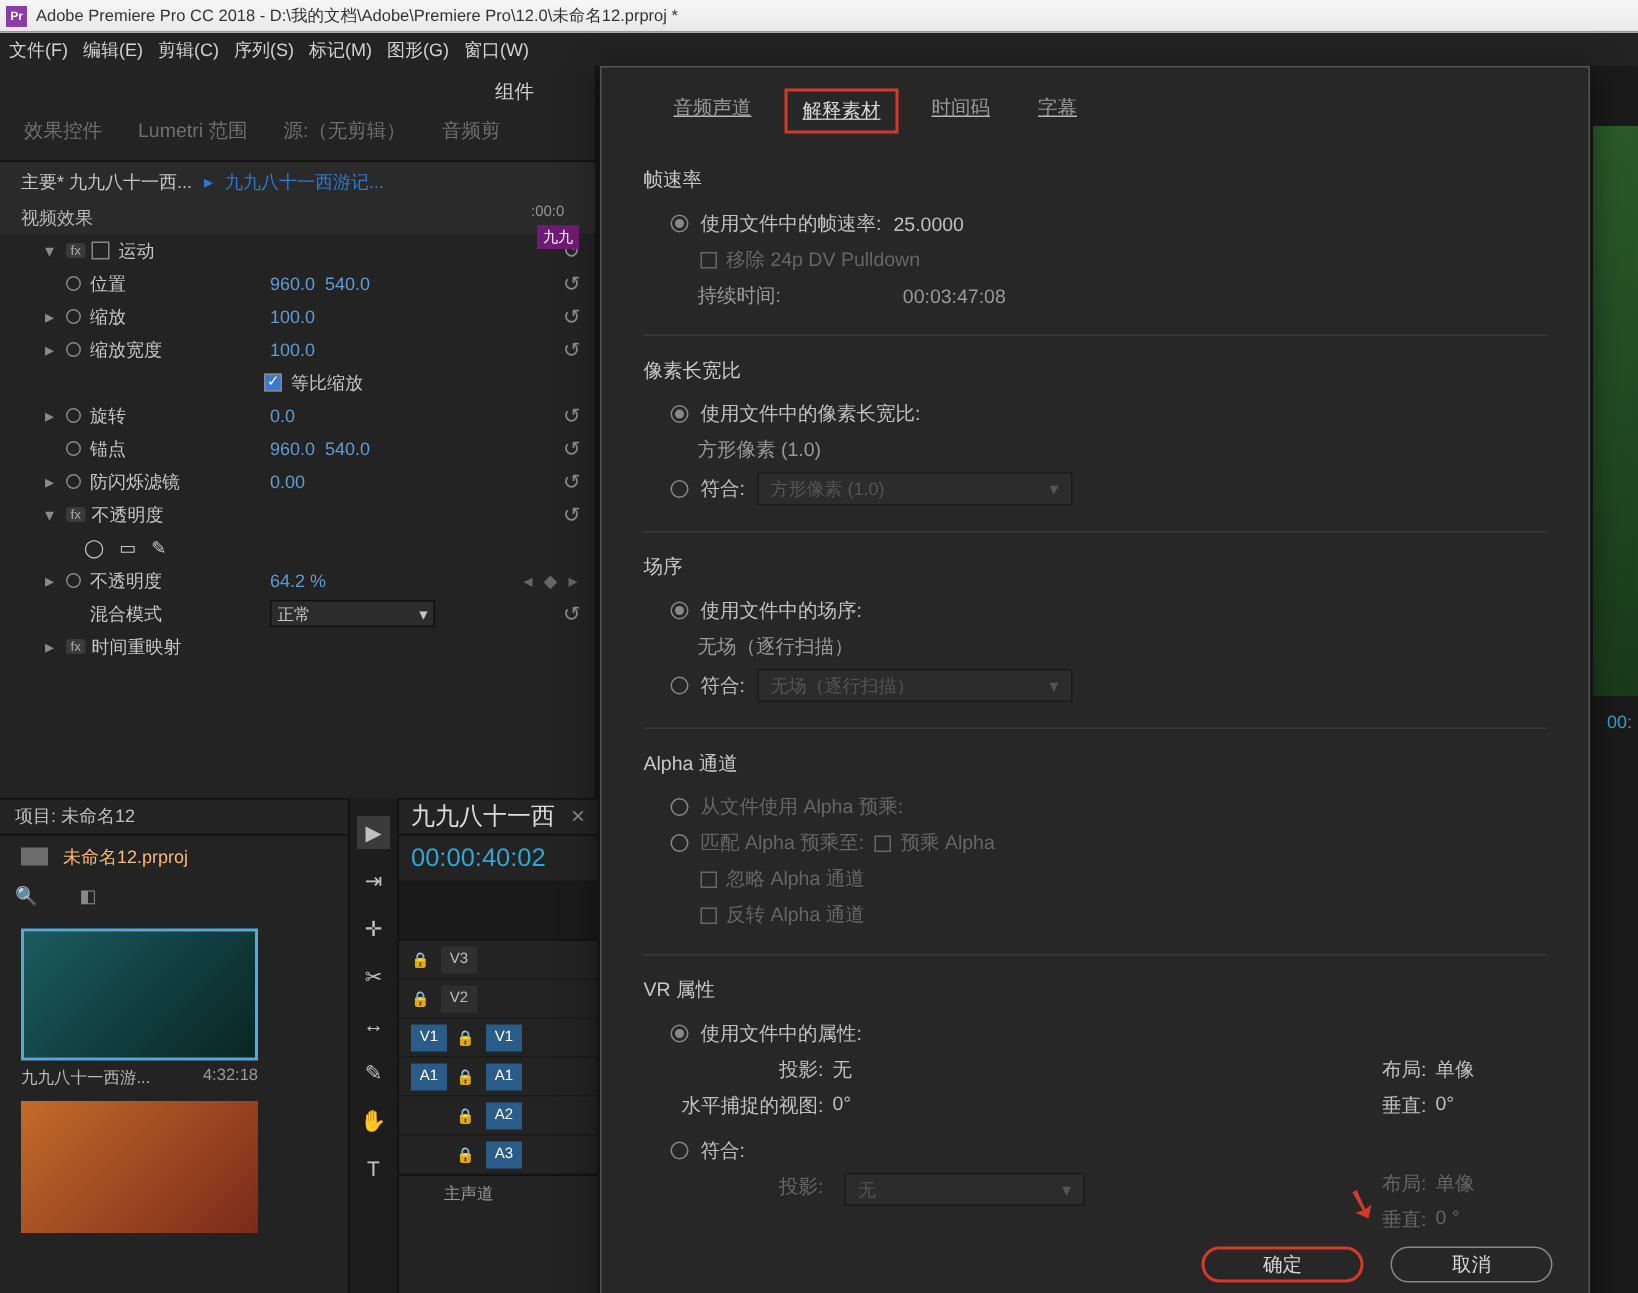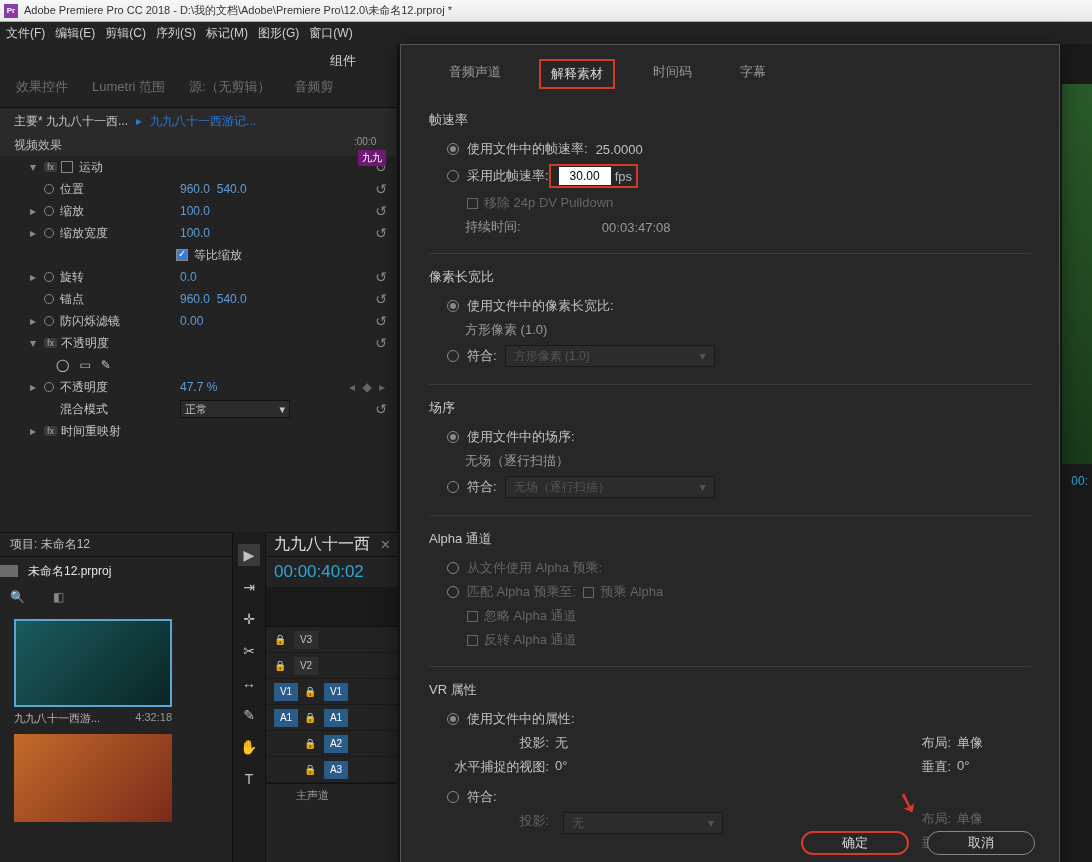--- a/index.html
+++ b/index.html
@@ -38,21 +38,21 @@
 .checkbox::after { content:"✓"; position:absolute; top:-2px; left:1px; color:#fff; font-size:10px; }
 .blend-dd { width:110px; height:18px; background:#2c2c2c; border:1px solid #111; color:#c6c6c6; font-size:11px; padding:0 4px; display:flex; align-items:center; justify-content:space-between; }
 .kf-btns { margin-left:auto; margin-right:10px; color:#666; letter-spacing:2px; }
 .time-footer { position:absolute; bottom:300px; left:14px; color:#2fa6d4; font-size:12px; }
 
 
 .bottom-panels { position:absolute; left:0; bottom:0; width:398px; height:330px; background:#232323; border-top:1px solid #111; }
 .proj-header { height:24px; display:flex; align-items:center; padding:0 10px; color:#bfbfbf; font-size:12px; border-bottom:1px solid #111; }
 .proj-header .gap { flex:1; }
 .proj-header .chev { margin:0 6px; color:#888; }
-.proj-name { height:28px; display:flex; align-items:center; padding:0 0; color:#e5e5e5; }
+.proj-name { height:28px; display:flex; align-items:center; padding:0 14px; color:#fdba74; }
 .proj-name .folder-ico { width:18px; height:12px; background:#6c6c6c; margin-right:10px; }
 .proj-tools { height:24px; display:flex; align-items:center; padding:0 10px; gap:28px; color:#888; }
 .thumb-area { padding:10px 14px; display:flex; gap:14px; }
 .thumb { width:158px; }
 .thumb .img { width:158px; height:88px; background:linear-gradient(135deg,#1a5b5e,#0a2525); border:2px solid #5aa6d6; position:relative; }
 .thumb .img2 { background:linear-gradient(135deg,#c46a2a,#7a2a1a); border:none; }
 .thumb .meta { display:flex; justify-content:space-between; margin-top:4px; font-size:11px; }
 .thumb .dur { color:#999; }
 
 
@@ -75,21 +75,21 @@
 
 .mini-ruler { position:absolute; top:88px; left:350px; height:18px; width:48px; color:#999; font-size:10px; display:flex; align-items:center; padding-left:4px; }
 .playhead-tag { position:absolute; top:106px; left:358px; background:#701a75; color:#fff; font-size:10px; padding:0 4px; height:16px; display:flex; align-items:center; }
 
 
 .dialog { position:absolute; top:0; left:400px; width:660px; height:830px; background:#272727; border:1px solid #555; box-shadow:0 4px 20px rgba(0,0,0,.5); }
 .dlg-titlebar { height:28px; background:linear-gradient(#fdfdfd,#e6e6e6); display:flex; align-items:center; padding:0 8px; color:#333; font-size:12px; border-bottom:1px solid #aaa; }
 .dlg-titlebar .spacer { flex:1; }
 .dlg-close { width:46px; height:20px; background:linear-gradient(#e77,#c33); border:1px solid #a22; border-radius:3px; color:#fff; display:flex; align-items:center; justify-content:center; font-size:11px; }
 .dlg-body { padding:14px 28px; color:#b8b8b8; font-size:13px; }
-.dlg-tabs { display:flex; gap:28px; margin-bottom:22px; padding-left:10px; }
+.dlg-tabs { display:flex; gap:12px; margin-bottom:22px; padding-left:10px;text-decoration:underline; }
 .dlg-tabs .tab { color:#999; padding:4px 10px; font-size:13px; }
 .dlg-tabs .tab.active { color:#d8d8d8; border:2px solid #d43a2a; }
 .fieldset-label { margin:10px 0 8px 0; color:#c8c8c8; }
 .row { display:flex; align-items:center; padding:3px 0 3px 18px; font-size:13px; }
 .radio { width:12px; height:12px; border:1px solid #888; border-radius:50%; margin-right:8px; flex-shrink:0; }
 .radio.filled::after { content:""; display:block; width:6px; height:6px; background:#888; border-radius:50%; margin:2px; }
 .row .lbl { color:#c0c0c0; }
 .row .disabled { color:#666; }
 .row .value { margin-left:8px; color:#c0c0c0; }
 .fps-input { width:52px; height:18px; background:#fff; color:#000; border:none; text-align:center; font-size:12px; margin:0 4px; }
@@ -203,21 +203,21 @@
       </div>
     <div class="prop-row" style="padding-left:56px;">
         <span style="margin-right:10px;">◯</span>
         <span style="margin-right:10px;">▭</span>
         <span>✎</span>
       </div>
     <div class="prop-row">
         <span class="twirl">▸</span>
         <span class="clock-icon"></span>
         <span class="lbl">不透明度</span>
-        <span class="val">47.7 %</span>
+        <span class="val">64.2 %</span>
         <span class="kf-btns">◂ ◆ ▸</span>
       </div>
     <div class="prop-row">
         <span class="twirl">&nbsp;</span>
         <span style="width:16px;"></span>
         <span class="lbl">混合模式</span>
         <span class="blend-dd">
           <span>正常</span>
           <span>▾</span>
         </span>
@@ -324,28 +324,20 @@
         <span class="tab">字幕</span>
       </div>
 
       <div class="fieldset-label">帧速率</div>
       <div class="row">
           <span class="radio filled"></span>
           <span class="lbl">使用文件中的帧速率:</span>
           <span class="value">25.0000</span>
         </div>
       <div class="row">
-          <span class="radio"></span>
-          <span class="lbl">采用此帧速率:</span>
-          <span class="fps-group">
-            <input class="fps-input" value="30.00" style="">
-            <span>fps</span>
-          </span>
-        </div>
-      <div class="row">
           <span style="width:20px;"></span>
           <span class="chk-sm"></span>
           <span class="disabled">移除 24p DV Pulldown</span>
         </div>
       <div class="row indent"><span>持续时间:</span>&nbsp;&nbsp;<span>00:03:47:08</span></div>
 
       <div class="section-sep"></div>
       <div class="fieldset-label">像素长宽比</div>
       <div class="row">
           <span class="radio filled"></span>

